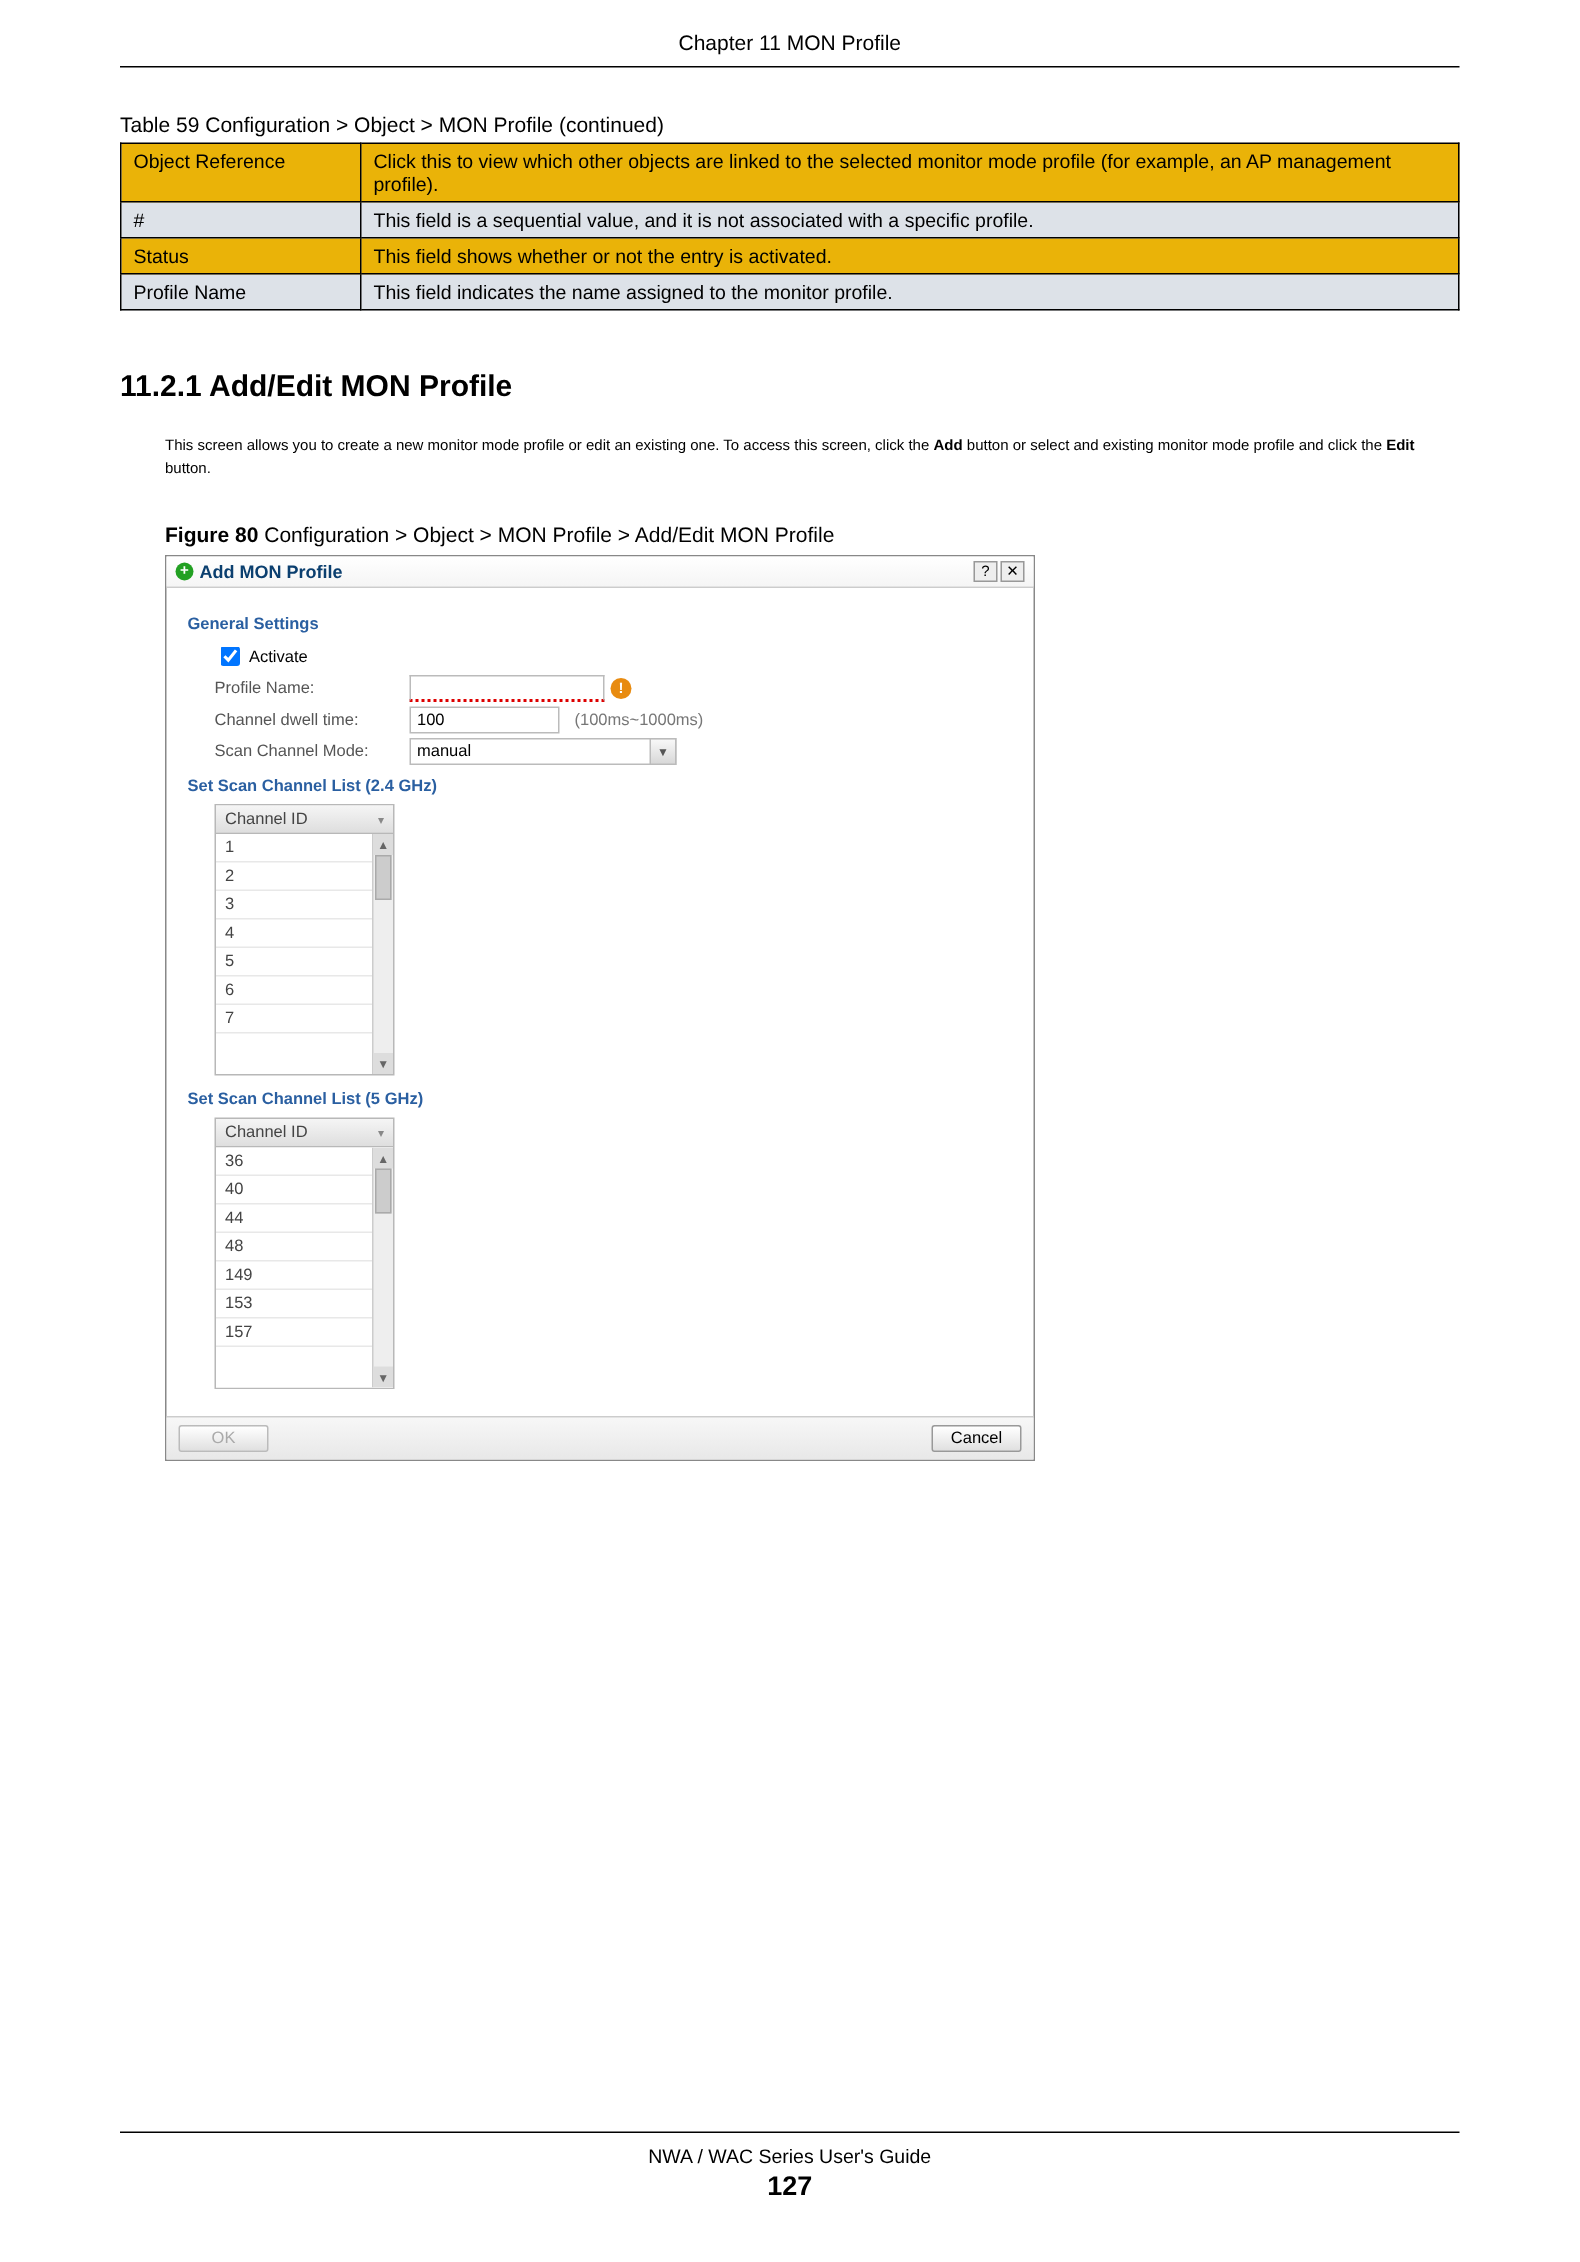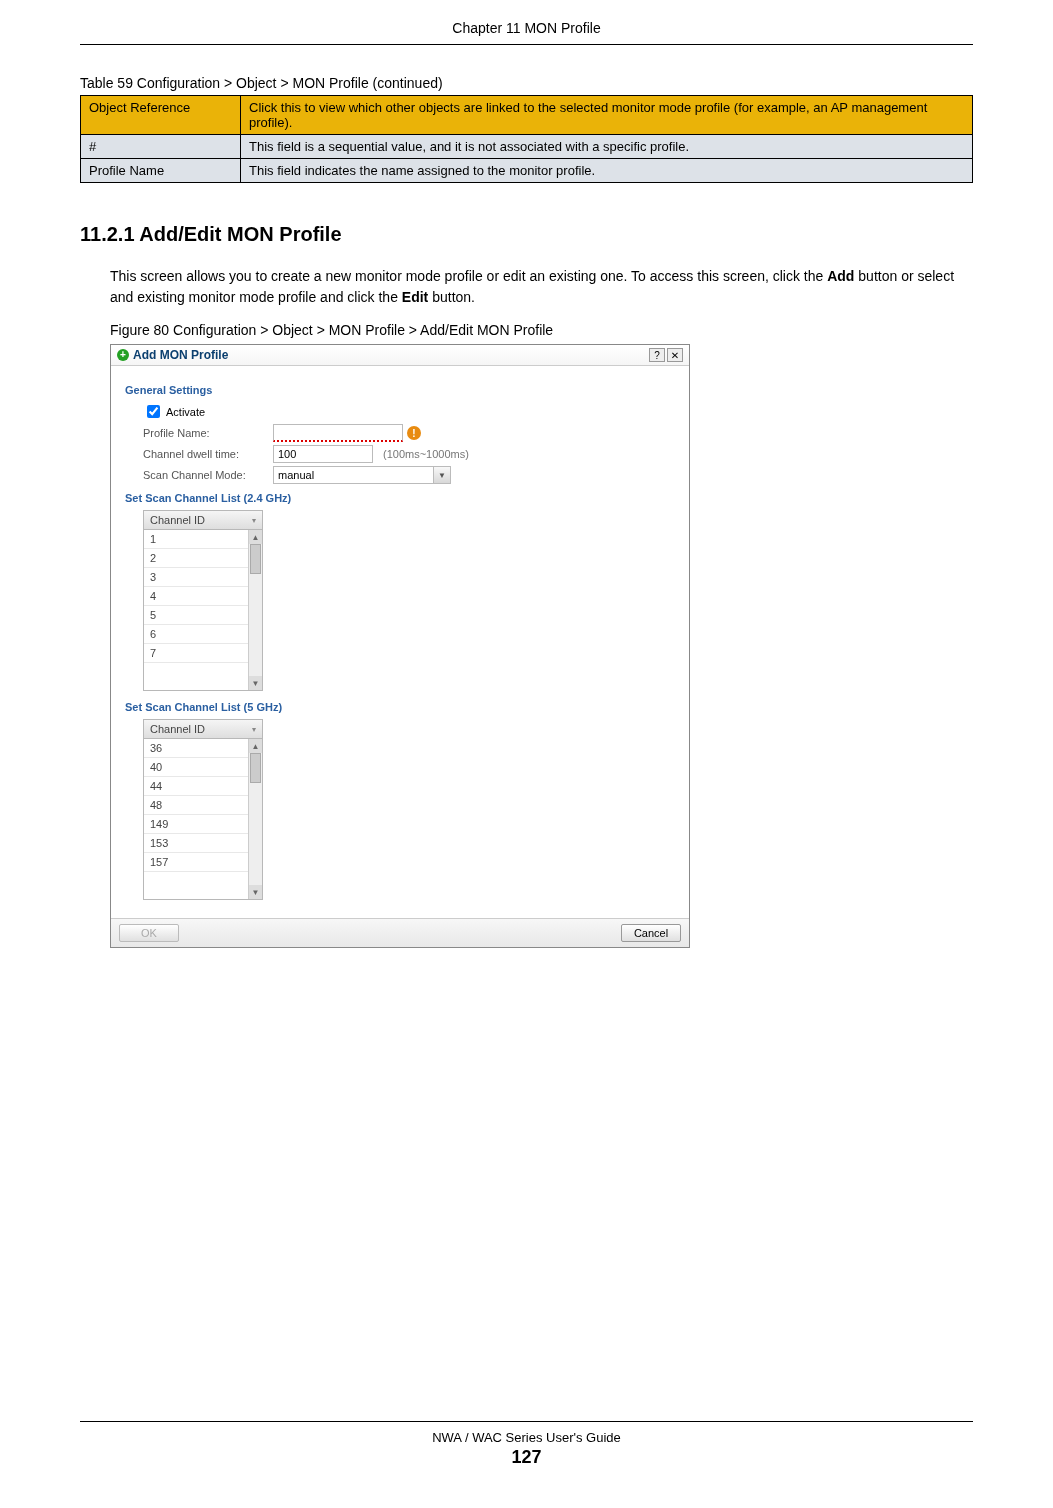--- a/index.html
+++ b/index.html
@@ -39,23 +39,23 @@
     vertical-align: top;
   }
   .cfg-table th {
     background: #9aabbe;
     font-weight: normal;
   }
   .cfg-table td.label { width: 160px; }
   .row-a td { background: #eab308; margin-top: 44px; }
   .row-b td { background: #dde2e8; }
   .section-num { font-weight: bold; font-size: 20px; margin: 0 0 20px 0; }
-  .body-text { font-size: 14px; margin: 0 0 14px 30px; line-height: 1.5; }
+  .body-text { font-size: 10px; margin: 0 0 28px 30px; line-height: 1.5; }
   .fig-caption { font-size: 14px; margin: 0 0 6px 30px; }
-  .fig-caption b { font-weight: normal; margin-top: 35px; }
+  .fig-caption b { font-weight: bold; margin-top: 35px; }
   .dialog {
     width: 580px;
     margin-left: 30px;
     border: 1px solid #888;
     font-family: Verdana, Tahoma, Arial, sans-serif;
     font-size: 11px;
     background: #fff;
   }
   .dialog-titlebar {
     display: flex;
@@ -186,20 +186,24 @@
   <div class="table-caption">Table 59   Configuration &gt; Object &gt; MON Profile (continued)</div>
   <table class="cfg-table">
     <tbody>
     <tr class="row-a">
       <td class="label">Object Reference</td>
       <td>Click this to view which other objects are linked to the selected monitor mode profile (for example, an AP management profile).</td>
     </tr>
     <tr class="row-b">
       <td class="label">#</td>
       <td>This field is a sequential value, and it is not associated with a specific profile.</td>
+    </tr>
+    <tr class="row-a">
+      <td class="label">Status</td>
+      <td>This field shows whether or not the entry is activated.</td>
     </tr>
     <tr class="row-b">
       <td class="label">Profile Name</td>
       <td>This field indicates the name assigned to the monitor profile.</td>
     </tr>
   </tbody>
     </table>
 
   <div class="section-num">11.2.1  Add/Edit MON Profile</div>
   <p class="body-text">

